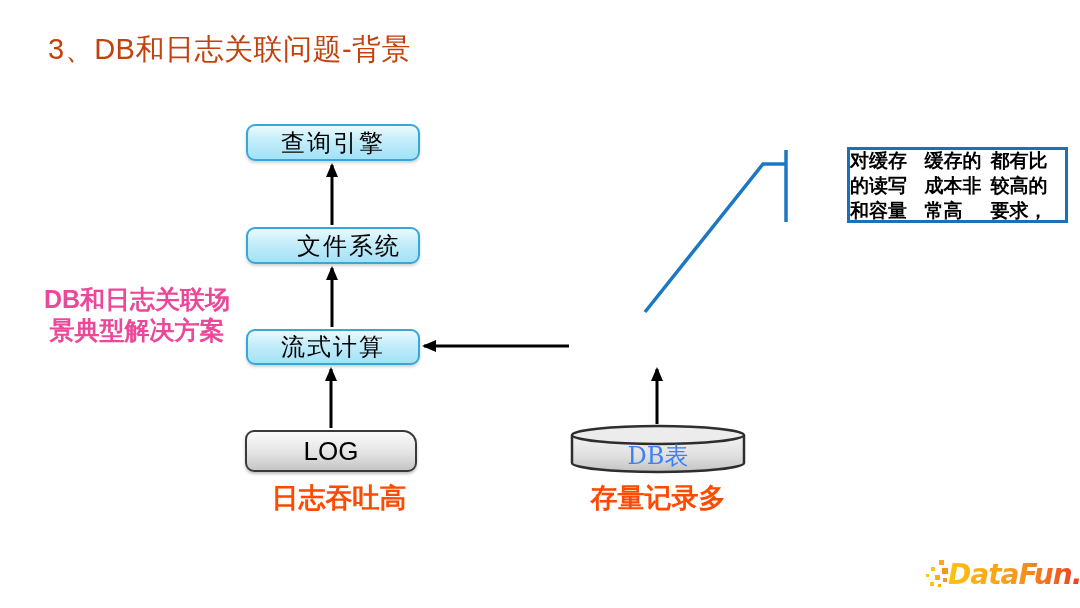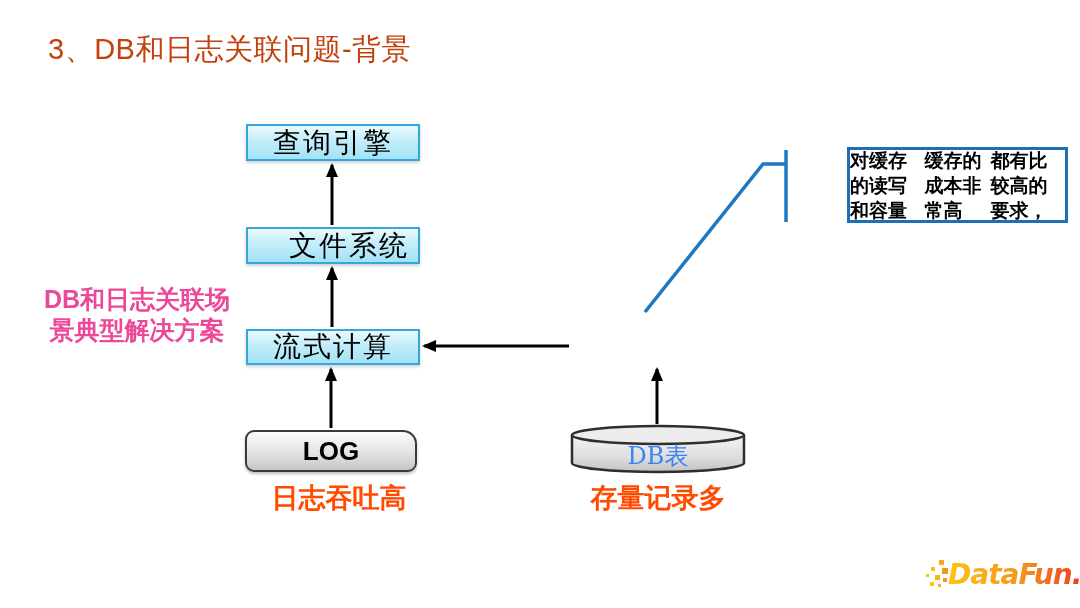--- a/index.html
+++ b/index.html
@@ -13,28 +13,28 @@
   }
   
   .overlay{position:absolute;left:0;top:0;width:1080px;height:608px;pointer-events:none;}
   
   .node{
     position:absolute;display:flex;align-items:center;justify-content:center;
     box-sizing:border-box;text-align:center;
   }
   .node.cyan{
     background:linear-gradient(180deg,#eafafd 0%,#c6eefa 40%,#a2e2f7 100%);
-    border:2px solid #35a7dc;border-radius:0;
-    font-family:"DejaVu Serif",serif;font-size:28px;color:#000;
+    border:2px solid #35a7dc;border-radius:9px;
+    font-family:"DejaVu Serif",serif;font-size:24px;color:#000;
     letter-spacing:2px;box-shadow:0 2px 3px rgba(0,0,0,0.18);
   }
   .node.gray{
     background:linear-gradient(180deg,#fbfbfb 0%,#e3e3e3 55%,#c6c6c6 100%);
     border:2px solid #3a3a3a;border-radius:9px 14px 9px 9px;
-    font-size:26px;font-weight:bold;color:#000;
+    font-size:26px;font-weight:normal;color:#000;
     box-shadow:0 2px 3px rgba(0,0,0,0.25);
   }
   .n-query {left:246px;top:124px;width:174px;height:37px;}
   .n-file  {left:246px;top:227px;width:174px;height:37px;padding-left:32px;}
   .n-stream{left:246px;top:329px;width:174px;height:36px;}
   .n-cache {left:571px;top:329px;width:175px;height:36px;}
   .n-log   {left:245px;top:430px;width:172px;height:42px;}
   .cyl{position:absolute;left:570px;top:424px;width:176px;height:50px;}
   .cyl-label{
     position:absolute;left:0;top:16px;width:100%;text-align:center;

